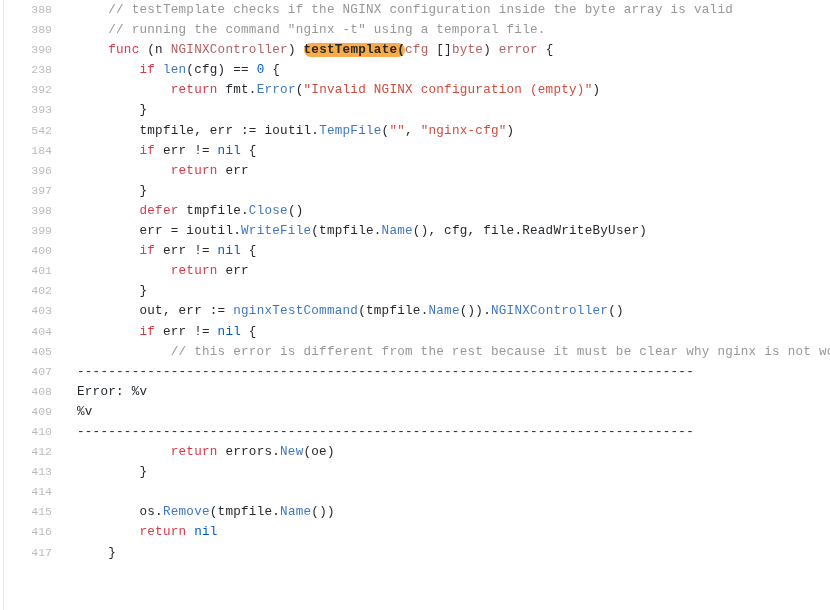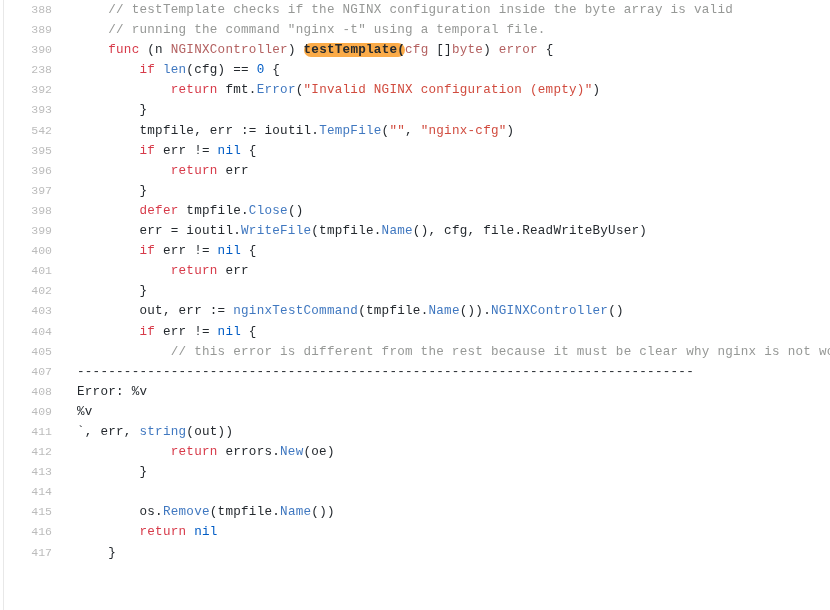--- a/index.html
+++ b/index.html
@@ -118,21 +118,21 @@
         </tr>
         <tr>
           <td class="line-number">393</td>
           <td class="line-content"><span class="t-plain">        }</span></td>
         </tr>
         <tr>
           <td class="line-number">542</td>
           <td class="line-content"><span class="t-plain">        </span><span class="t-plain">tmpfile, err </span><span class="t-plain">:=</span><span class="t-plain"> ioutil.</span><span class="t-func">TempFile</span><span class="t-plain">(</span><span class="t-string">""</span><span class="t-plain">, </span><span class="t-string">"nginx-cfg"</span><span class="t-plain">)</span></td>
         </tr>
         <tr>
-          <td class="line-number">395</td>
+          <td class="line-number">184</td>
           <td class="line-content"><span class="t-plain">        </span><span class="t-keyword">if</span><span class="t-plain"> err != </span><span class="t-const">nil</span><span class="t-plain"> {</span></td>
         </tr>
         <tr>
           <td class="line-number">396</td>
           <td class="line-content"><span class="t-plain">            </span><span class="t-keyword">return</span><span class="t-plain"> err</span></td>
         </tr>
         <tr>
           <td class="line-number">397</td>
           <td class="line-content"><span class="t-plain">        }</span></td>
         </tr>
@@ -174,22 +174,22 @@
         </tr>
         <tr>
           <td class="line-number">408</td>
           <td class="line-content"><span class="t-rawstr">Error: %v</span></td>
         </tr>
         <tr>
           <td class="line-number">409</td>
           <td class="line-content"><span class="t-rawstr">%v</span></td>
         </tr>
         <tr>
-          <td class="line-number">411</td>
-          <td class="line-content"><span class="t-plain">`, err, </span><span class="t-builtin">string</span><span class="t-plain">(out))</span></td>
+          <td class="line-number">410</td>
+          <td class="line-content"><span class="t-rawstr">-------------------------------------------------------------------------------</span></td>
         </tr>
         <tr>
           <td class="line-number">412</td>
           <td class="line-content"><span class="t-plain">            </span><span class="t-keyword">return</span><span class="t-plain"> errors.</span><span class="t-func">New</span><span class="t-plain">(oe)</span></td>
         </tr>
         <tr>
           <td class="line-number">413</td>
           <td class="line-content"><span class="t-plain">        }</span></td>
         </tr>
         <tr>

